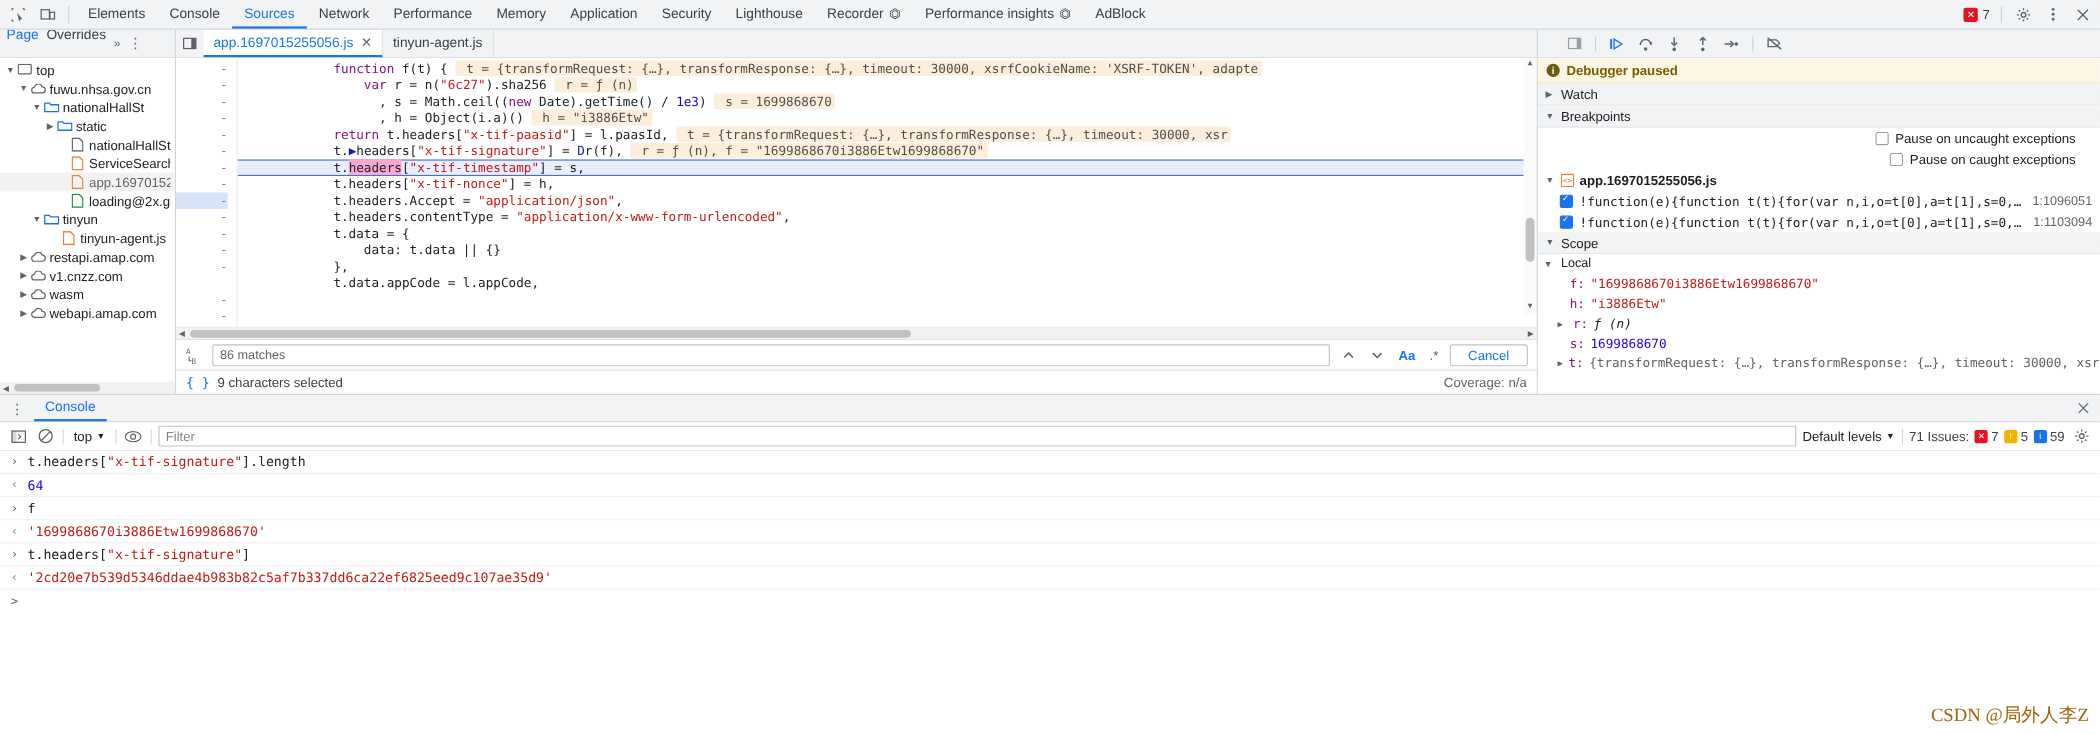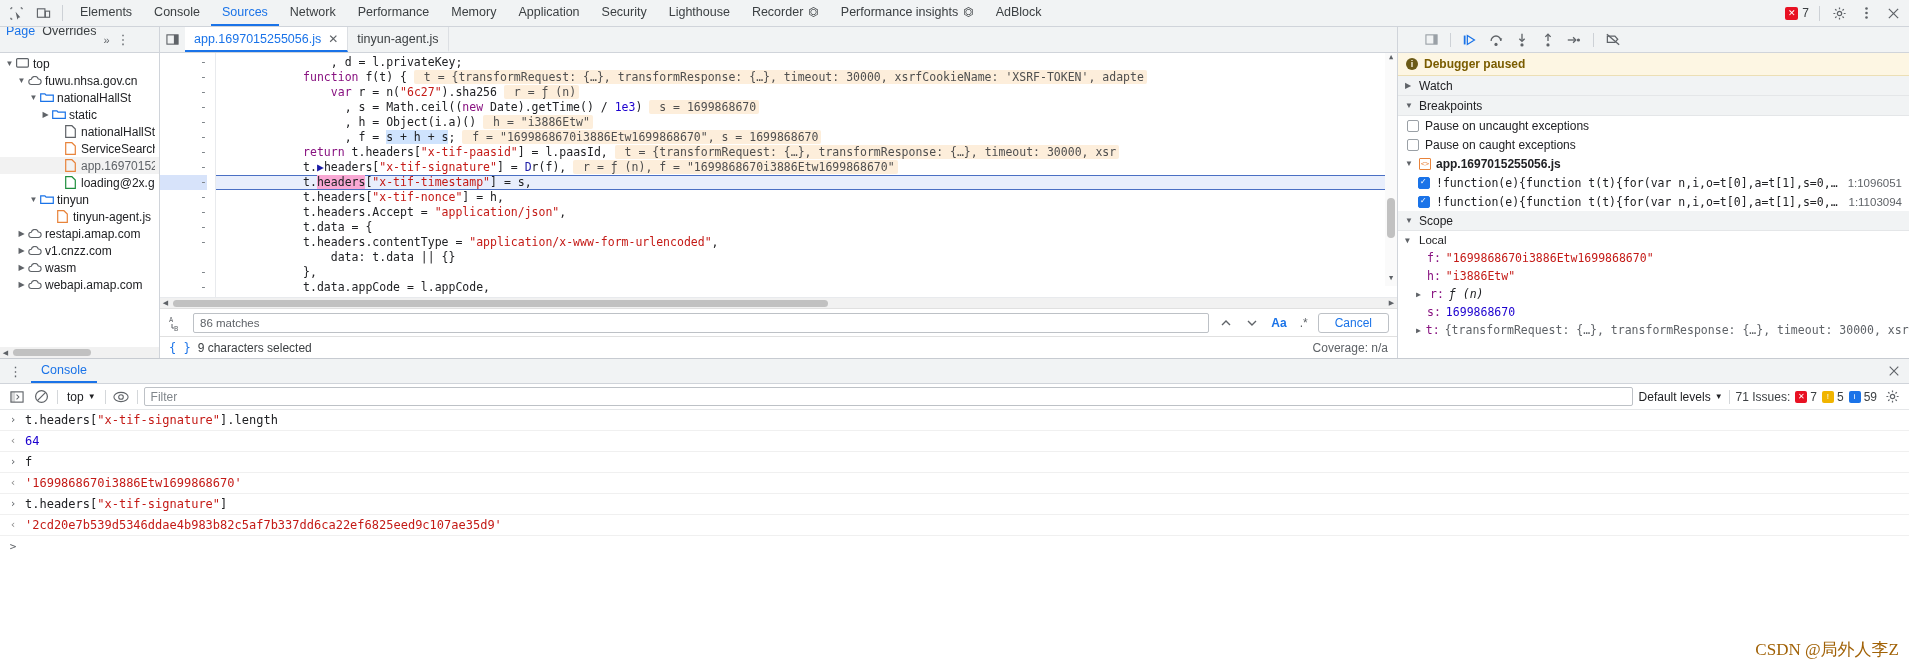--- a/index.html
+++ b/index.html
@@ -148,21 +148,21 @@
   .paused-banner {
     background: #fdf6e3; border-bottom: 1px solid #ecdfb5; display: flex; align-items: center;
     gap: 6px; padding: 4px 8px; color: #7a5c00; font-weight: bold; font-size: 12px;
   }
   .info-dot { width: 12px; height: 12px; border-radius: 50%; background: #6b5a17; color: #fdf6e3; font-size: 9px; display: flex; align-items: center; justify-content: center; font-weight: bold; }
   .sec-head {
     display: flex; align-items: center; gap: 5px; padding: 2px 7px; height: 20px;
     background: #f1f3f4; border-bottom: 1px solid #e4e6e8; cursor: pointer; color: #202124;
   }
   .sec-head .tw { font-size: 8px; color: #5f6368; width: 9px; }
-  .bp-row { display: flex; align-items: center; gap: 6px; padding: 2px 22px 2px 9px; height: 19px; }
+  .bp-row { display: flex; align-items: center; gap: 6px; padding: 2px 22px 2px 9px; height: 19px; justify-content: flex-end; }
   .cb { width: 12px; height: 12px; border: 1px solid #9aa0a6; border-radius: 2px; background: #fff; }
   .cb.checked { background: #1a73e8; border-color: #1a73e8; position: relative; }
   .cb.checked::after { content: "✓"; color: #fff; font-size: 9px; position: absolute; left: 1.5px; top: -1.5px; }
   .bp-file { display: flex; align-items: center; gap: 5px; padding: 2px 7px; height: 19px; }
   .js-ico { width: 12px; height: 12px; border: 1.5px solid #e8833a; border-radius: 1px; display: flex; align-items: center; justify-content: center; font-size: 7px; color: #e8833a; font-family: "DejaVu Sans Mono", monospace; }
   .bp-item { display: flex; align-items: center; gap: 6px; padding: 1px 7px 1px 20px; height: 19px; font-family: "DejaVu Sans Mono", monospace; font-size: 11.5px; white-space: nowrap; overflow: hidden; }
   .bp-item .code { color: #202124; overflow: hidden; text-overflow: ellipsis; flex: 1; min-width: 0; }
   .bp-item .loc { color: #5f6368; font-family: "Liberation Sans", sans-serif; font-size: 11.5px; }
   .scope-row { display: flex; align-items: center; gap: 5px; padding: 1px 7px 1px 18px; height: 18px; font-family: "DejaVu Sans Mono", monospace; font-size: 11.5px; white-space: nowrap; }
   .scope-row .tw { font-size: 8px; color: #5f6368; width: 9px; margin-left: -11px; }
@@ -520,33 +520,31 @@
             <div class="gl cur">-</div>
             <div class="gl">-</div>
             <div class="gl">-</div>
             <div class="gl">-</div>
             <div class="gl">-</div>
             <div class="gl"></div>
             <div class="gl">-</div>
             <div class="gl">-</div>
           </div>
         <div class="code-lines" id="codelines">
-            <div class="cl"><span class="plain">                </span><span class="plain">, d = </span><span class="plain">l.privateKey;</span></div>
             <div class="cl"><span class="plain">            </span><span class="kw">function</span><span class="plain"> f(t) { </span><span class="eval"> t = {transformRequest: {…}, transformResponse: {…}, timeout: 30000, xsrfCookieName: 'XSRF-TOKEN', adapte</span></div>
             <div class="cl"><span class="plain">                </span><span class="kw">var</span><span class="plain"> r = n(</span><span class="str">"6c27"</span><span class="plain">).sha256 </span><span class="eval"> r = ƒ (n)</span></div>
             <div class="cl"><span class="plain">                  </span><span class="plain">, s = Math.ceil((</span><span class="kw">new</span><span class="plain"> Date).getTime() / </span><span class="num">1e3</span><span class="plain">) </span><span class="eval"> s = 1699868670</span></div>
             <div class="cl"><span class="plain">                  </span><span class="plain">, h = Object(i.a)() </span><span class="eval"> h = "i3886Etw"</span></div>
-            <div class="cl"><span class="plain">                  </span><span class="plain">, f = </span><span class="hl-tok">s + h + s</span><span class="plain">; </span><span class="eval"> f = "1699868670i3886Etw1699868670", s = 1699868670</span></div>
             <div class="cl"><span class="plain">            </span><span class="kw">return</span><span class="plain"> t.headers[</span><span class="str">"x-tif-paasid"</span><span class="plain">] = l.paasId, </span><span class="eval"> t = {transformRequest: {…}, transformResponse: {…}, timeout: 30000, xsr</span></div>
             <div class="cl"><span class="plain">            t.</span><span class="kw2">▶</span><span class="plain">headers[</span><span class="str">"x-tif-signature"</span><span class="plain">] = </span><span class="kw2">D</span><span class="plain">r(f), </span><span class="eval"> r = ƒ (n), f = "1699868670i3886Etw1699868670"</span></div>
             <div class="cl cur"><span class="plain">            t.</span><span class="sel-tok">headers</span><span class="plain">[</span><span class="str">"x-tif-timestamp"</span><span class="plain">] = s,</span></div>
             <div class="cl"><span class="plain">            t.headers[</span><span class="str">"x-tif-nonce"</span><span class="plain">] = h,</span></div>
             <div class="cl"><span class="plain">            t.headers.Accept = </span><span class="str">"application/json"</span><span class="plain">,</span></div>
+            <div class="cl"><span class="plain">            t.headers.contentType = </span><span class="str">"application/x-www-form-urlencoded"</span><span class="plain">,</span></div>
             <div class="cl"><span class="plain">            t.data = {</span></div>
-            <div class="cl"><span class="plain">            t.headers.contentType = </span><span class="str">"application/x-www-form-urlencoded"</span><span class="plain">,</span></div>
             <div class="cl"><span class="plain">                data: t.data || {}</span></div>
             <div class="cl"><span class="plain">            },</span></div>
             <div class="cl"><span class="plain">            t.data.appCode = l.appCode,</span></div>
           </div>
         <div class="ed-vscroll">
           <div class="up">▲</div>
           <div class="thumb"></div>
           <div class="down" style="position:absolute;bottom:0;width:12px;">▼</div>
         </div>
       </div>

